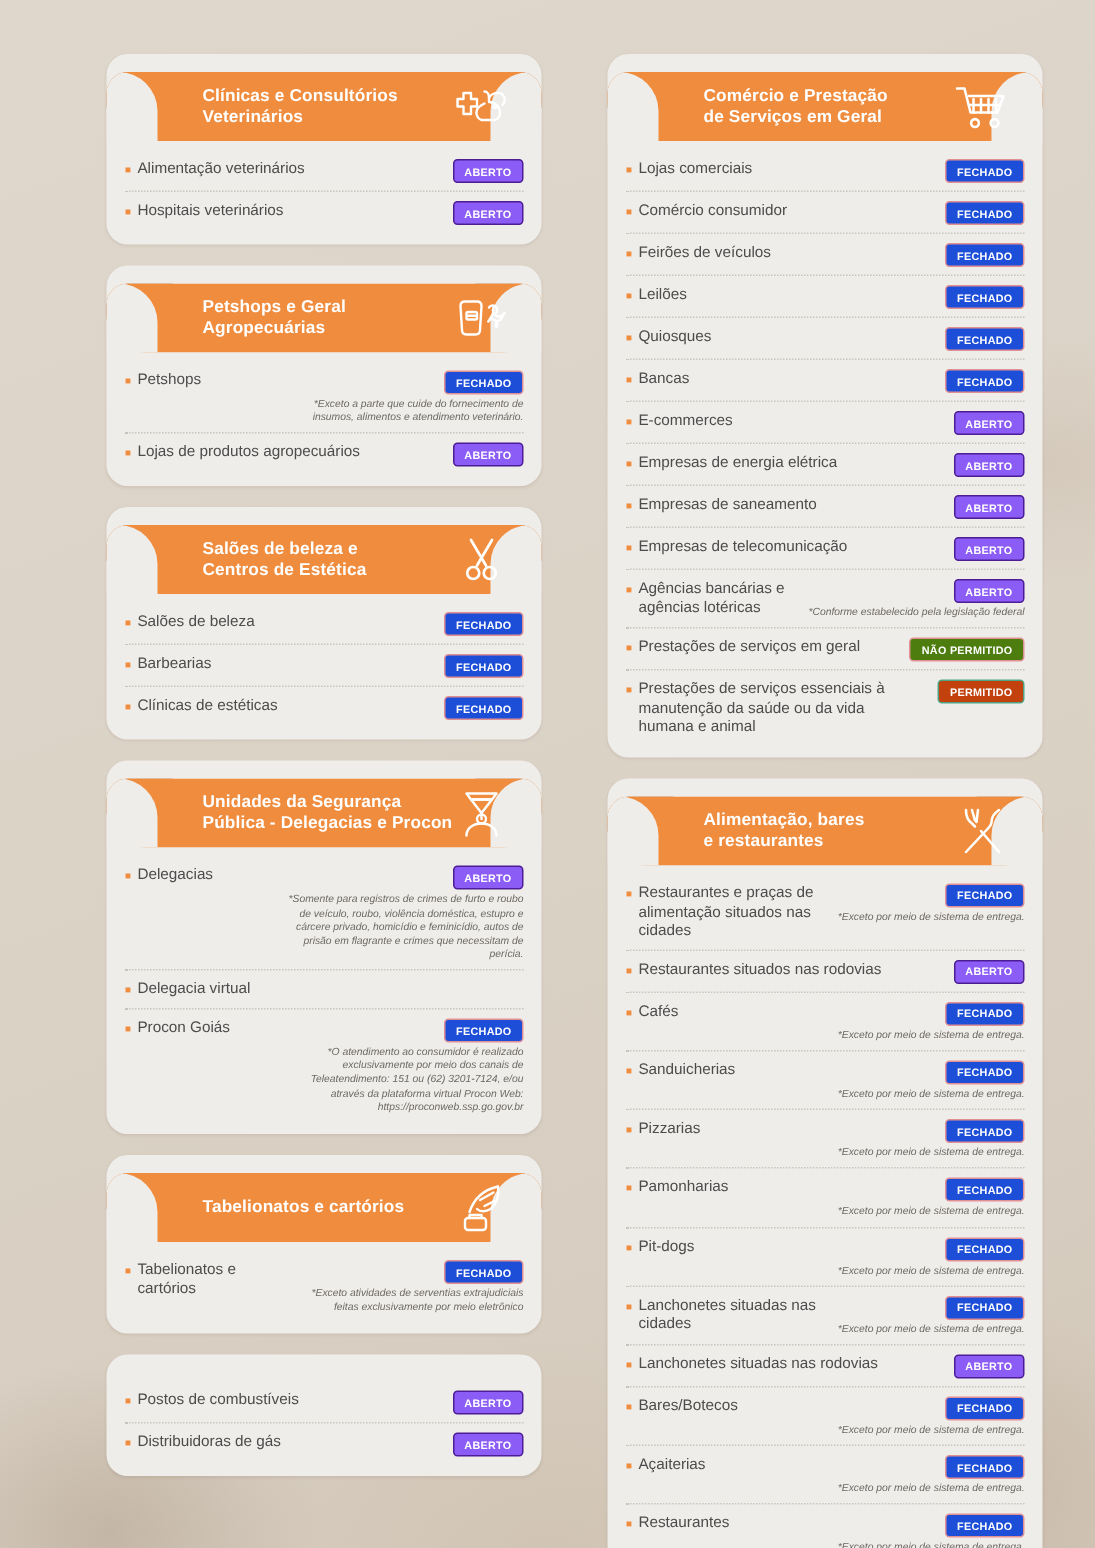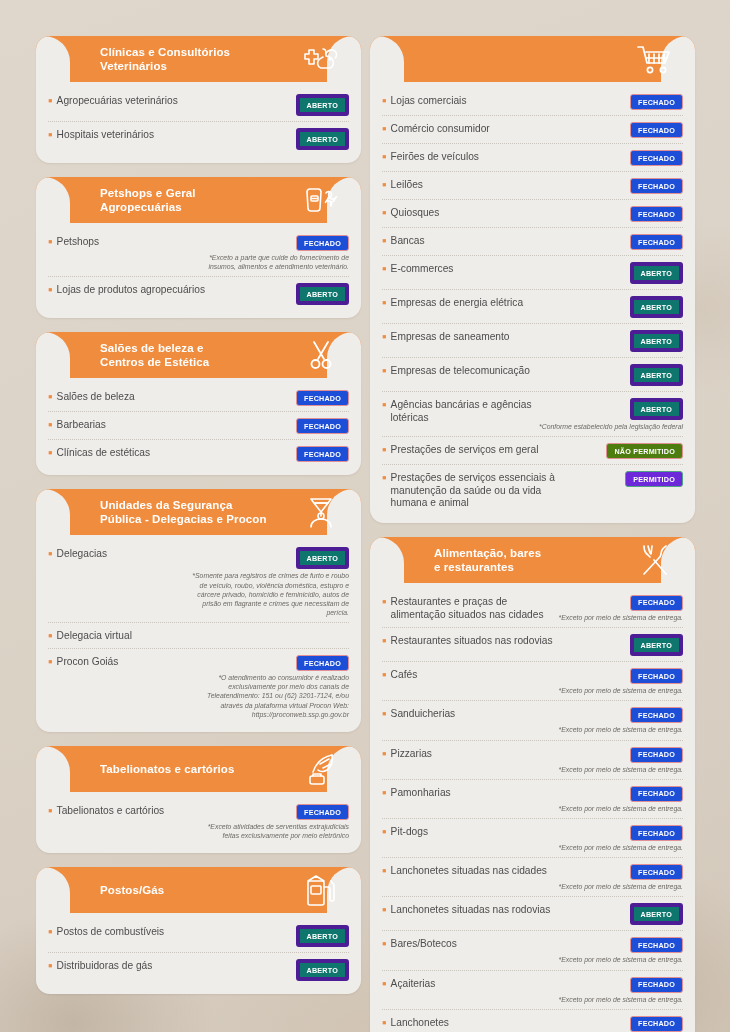--- a/index.html
+++ b/index.html
@@ -22,23 +22,24 @@
   .page{position:relative;width:730px;height:1032px;}
   .col{position:absolute;top:36px;width:325px;}
   .col-left{left:36px;}
   .col-right{left:370px;}
 
   .card{
     position:relative;
     background:#efedea;
     border-radius:14px;
     margin-bottom:14px;
-    padding-top:0;
+    padding-top:12px;
     padding-bottom:8px;
     box-shadow:0 1px 2px rgba(90,70,50,.10);
+    margin-left:35px;
   }
   
   .hdr{position:relative;height:46px;overflow:hidden;border-radius:14px 14px 0 0;}
   .hdr .ear{position:absolute;top:0;height:24px;width:44px;background:#a7652a;}
   .hdr .ear-l{left:0;border-radius:14px 0 0 0;}
   .hdr .ear-r{right:0;border-radius:0 14px 0 0;}
   .hdr .band{position:absolute;left:0;right:0;top:0;height:46px;background:#f08c3e;
     border-radius:0 0 26px 26px;}
   .hdr .band-cut-l{position:absolute;left:0;top:0;width:34px;height:46px;background:#efedea;
     border-radius:0 26px 0 0;}
@@ -55,24 +56,24 @@
   .row{position:relative;display:flex;align-items:flex-start;justify-content:space-between;
     border-bottom:1px dotted #c9c5bd;padding:6px 0 5px 0;gap:6px;}
   .row:last-child{border-bottom:none;}
   .row-label{display:flex;align-items:flex-start;gap:4px;color:#4c4c4c;font-size:10.2px;
     line-height:12.6px;flex:1;padding-top:1px;}
   .bullet{color:#f08c3e;font-size:13px;line-height:10px;flex:none;margin-top:1px;}
   .row-right{display:flex;flex-direction:column;align-items:flex-end;gap:2px;flex:none;
     max-width:160px;}
   .badge{display:inline-block;font-size:7.2px;font-weight:bold;letter-spacing:.2px;
     padding:2.5px 7px;border-radius:3px;color:#fff;white-space:nowrap;}
-  .badge.aberto{background:#0f766e;border:4px solid #4c1d95;}
+  .badge.aberto{background:#8b5cf6;border:1px solid #4c1d95;}
   .badge.fechado{background:#1d4ed8;border:1px solid #e28f93;}
   .badge.online{background:#18795a;border:1px solid #4fa383;}
-  .badge.permitido{background:#6d28d9;border:1px solid #4fa383;}
+  .badge.permitido{background:#c2410c;border:1px solid #4fa383;}
   .badge.naopermitido{background:#4d7c0f;border:1px solid #e28f93;}
   .note{font-size:6.9px;line-height:9.2px;color:#6d6a64;font-style:italic;text-align:left;
     max-width:158px;}
   .note.right{text-align:right;}
   
   .row.wide .row-label{max-width:175px;}
 </style>
 </head>
 <body>
 
@@ -94,21 +95,21 @@
               <path d="M22 6c2 0 3 2 3 4v3c3 0 6 2 7 5 1 3 0 6-3 7h-9c-3-1-4-4-3-7 1-2 3-3 5-4"></path>
               <path d="M25 10c2-3 6-4 9-2 2 2 2 5 0 7"></path>
               <circle cx="29" cy="16" r="1"></circle>
             </svg>
           </div>
         </div>
         <div class="rows">
           <div class="row">
             <div class="row-label">
               <span class="bullet">▪</span>
-              <span>Agropecuárias veterinários</span>
+              <span>Alimentação veterinários</span>
             </div>
             <div class="row-right">
               <span class="badge aberto">ABERTO</span>
             </div>
           </div>
           <div class="row">
             <div class="row-label">
               <span class="bullet">▪</span>
               <span>Hospitais veterinários</span>
             </div>
@@ -279,36 +280,20 @@
               <span>Tabelionatos e cartórios</span>
             </div>
             <div class="row-right">
               <span class="badge fechado">FECHADO</span>
               <span class="note right">*Exceto atividades de serventias extrajudiciais feitas exclusivamente por meio eletrônico</span>
             </div>
           </div>
         </div>
       </div>
       <div class="card">
-        <div class="hdr">
-          <div class="ear ear-l"></div>
-          <div class="ear ear-r"></div>
-          <div class="band"></div>
-          <div class="band-cut-l"></div>
-          <div class="band-cut-r"></div>
-          <div class="hdr-title">Postos/Gás</div>
-          <div class="hdr-icon">
-            <svg width="38" height="34" viewBox="0 0 38 34" fill="none" stroke="#fff" stroke-width="1.6" stroke-linecap="round" stroke-linejoin="round">
-              <rect x="6" y="8" width="16" height="24" rx="2"></rect>
-              <rect x="9" y="13" width="10" height="8" rx="1"></rect>
-              <path d="M6 8l8-5 8 5"></path>
-              <path d="M22 14h4a2 2 0 0 1 2 2v10a2 2 0 0 0 2 2 2 2 0 0 0 2-2V12l-3-4"></path>
-            </svg>
-          </div>
-        </div>
         <div class="rows">
           <div class="row">
             <div class="row-label">
               <span class="bullet">▪</span>
               <span>Postos de combustíveis</span>
             </div>
             <div class="row-right">
               <span class="badge aberto">ABERTO</span>
             </div>
           </div>
@@ -325,20 +310,22 @@
       </div>
     </div>
   <div class="col col-right">
       <div class="card">
         <div class="hdr">
           <div class="ear ear-l"></div>
           <div class="ear ear-r"></div>
           <div class="band"></div>
           <div class="band-cut-l"></div>
           <div class="band-cut-r"></div>
+          <div class="hdr-title">Comércio e Prestação
+de Serviços em Geral</div>
           <div class="hdr-icon">
             <svg width="40" height="32" viewBox="0 0 40 32" fill="none" stroke="#fff" stroke-width="1.7" stroke-linecap="round" stroke-linejoin="round">
               <path d="M3 4h5l4 16h18l4-11H11"></path>
               <path d="M14 11v9M19 11v9M24 11v9M29 11v8"></path>
               <path d="M11 15h21"></path>
               <circle cx="15" cy="27" r="2.6"></circle>
               <circle cx="28" cy="27" r="2.6"></circle>
             </svg>
           </div>
         </div>
@@ -586,21 +573,21 @@
               <span>Açaiterias</span>
             </div>
             <div class="row-right">
               <span class="badge fechado">FECHADO</span>
               <span class="note right">*Exceto por meio de sistema de entrega.</span>
             </div>
           </div>
           <div class="row">
             <div class="row-label">
               <span class="bullet">▪</span>
-              <span>Lanchonetes</span>
+              <span>Restaurantes</span>
             </div>
             <div class="row-right">
               <span class="badge fechado">FECHADO</span>
               <span class="note right">*Exceto por meio de sistema de entrega.</span>
             </div>
           </div>
         </div>
       </div>
       <div class="card">
         <div class="hdr">

